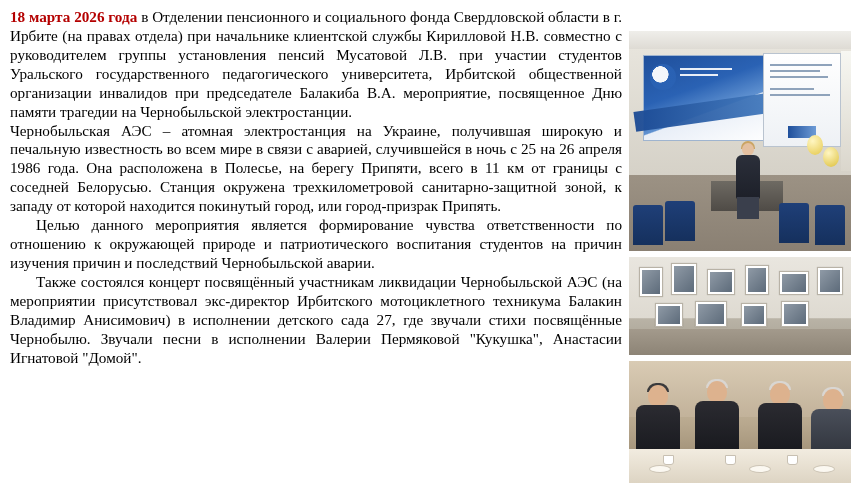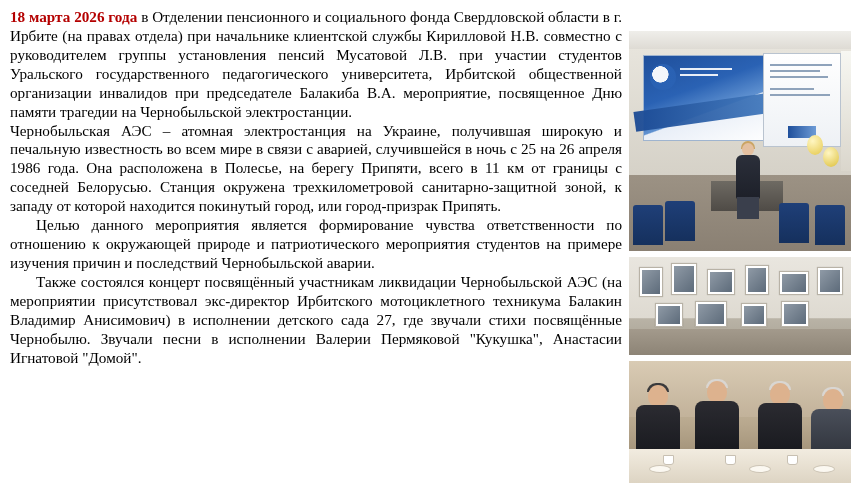--- a/index.html
+++ b/index.html
@@ -241,21 +241,21 @@
 <body>
 
 <div class="page">
 
   <div class="article">
 
     <p class="lead-para"><span class="lead-date">18 марта 2026 года</span><span> в Отделении пенсионного и социального фонда Свердловской области в г. Ирбите (на правах отдела) при начальнике клиентской службы Кирилловой Н.В. совместно с руководителем группы установления пенсий Мусатовой Л.В. при участии студентов Уральского государственного педагогического университета, Ирбитской общественной организации инвалидов при председателе Балакиба В.А. мероприятие, посвященное Дню памяти трагедии на Чернобыльской электростанции.</span></p>
 
     <p>Чернобыльская АЭС – атомная электростанция на Украине, получившая широкую и печальную известность во всем мире в связи с аварией, случившейся в ночь с 25 на 26 апреля 1986 года. Она расположена в Полесье, на берегу Припяти, всего в 11 км от границы с соседней Белорусью. Станция окружена трехкилометровой санитарно-защитной зоной, к западу от которой находится покинутый город, или город-призрак Припять.</p>
 
-    <p class="indent">Целью данного мероприятия является формирование чувства ответственности по отношению к окружающей природе и патриотического мероприятия студентов на примере изучения причин и последствий Чернобыльской аварии.</p>
+    <p class="indent">Целью данного мероприятия является формирование чувства ответственности по отношению к окружающей природе и патриотического воспитания студентов на причин изучения причин и последствий Чернобыльской аварии.</p>
 
     <p class="indent">Также состоялся концерт посвящённый участникам ликвидации Чернобыльской АЭС (на мероприятии присутствовал экс-директор Ирбитского мотоциклетного техникума Балакин Владимир Анисимович) в исполнении детского сада 27, где звучали стихи посвящённые Чернобылю. Звучали песни в исполнении Валерии Пермяковой "Кукушка", Анастасии Игнатовой "Домой".</p>
 
   </div>
 
   <div class="photos">
 
     <div class="photo photo-1 p1">
       <div class="ceiling"></div>
       <div class="wall"></div>

